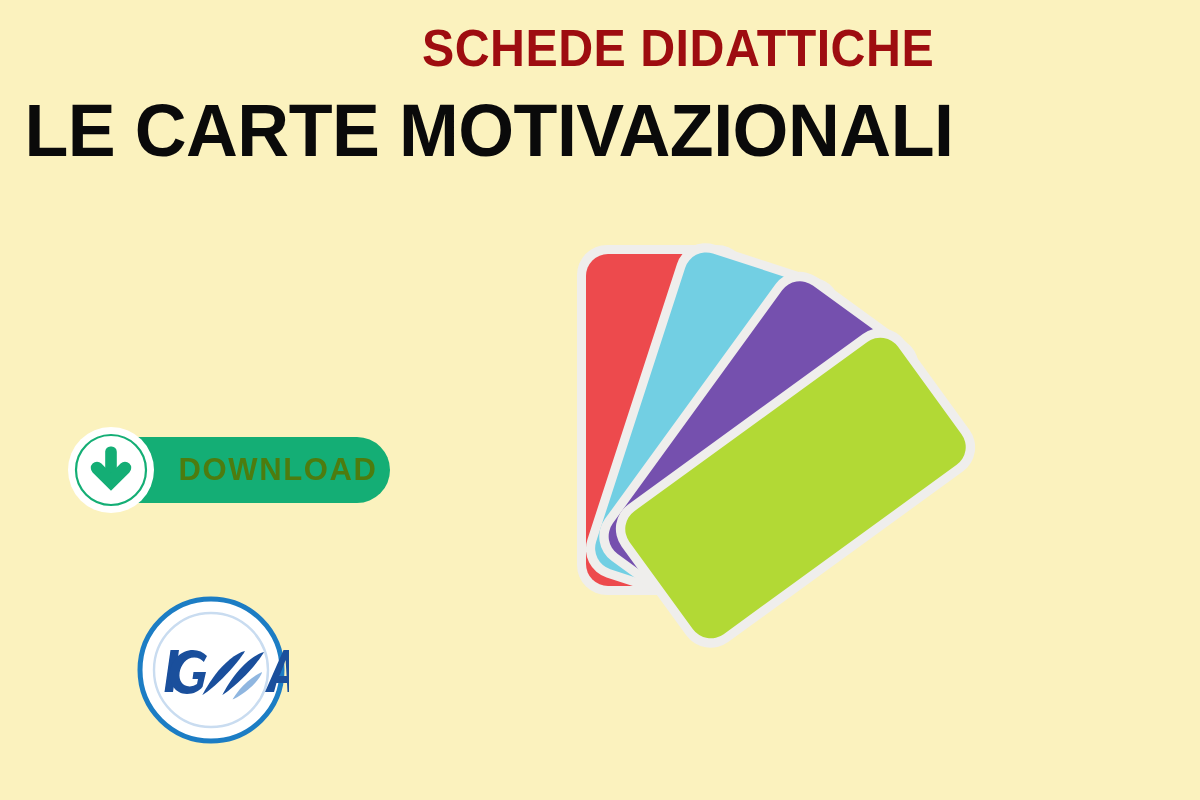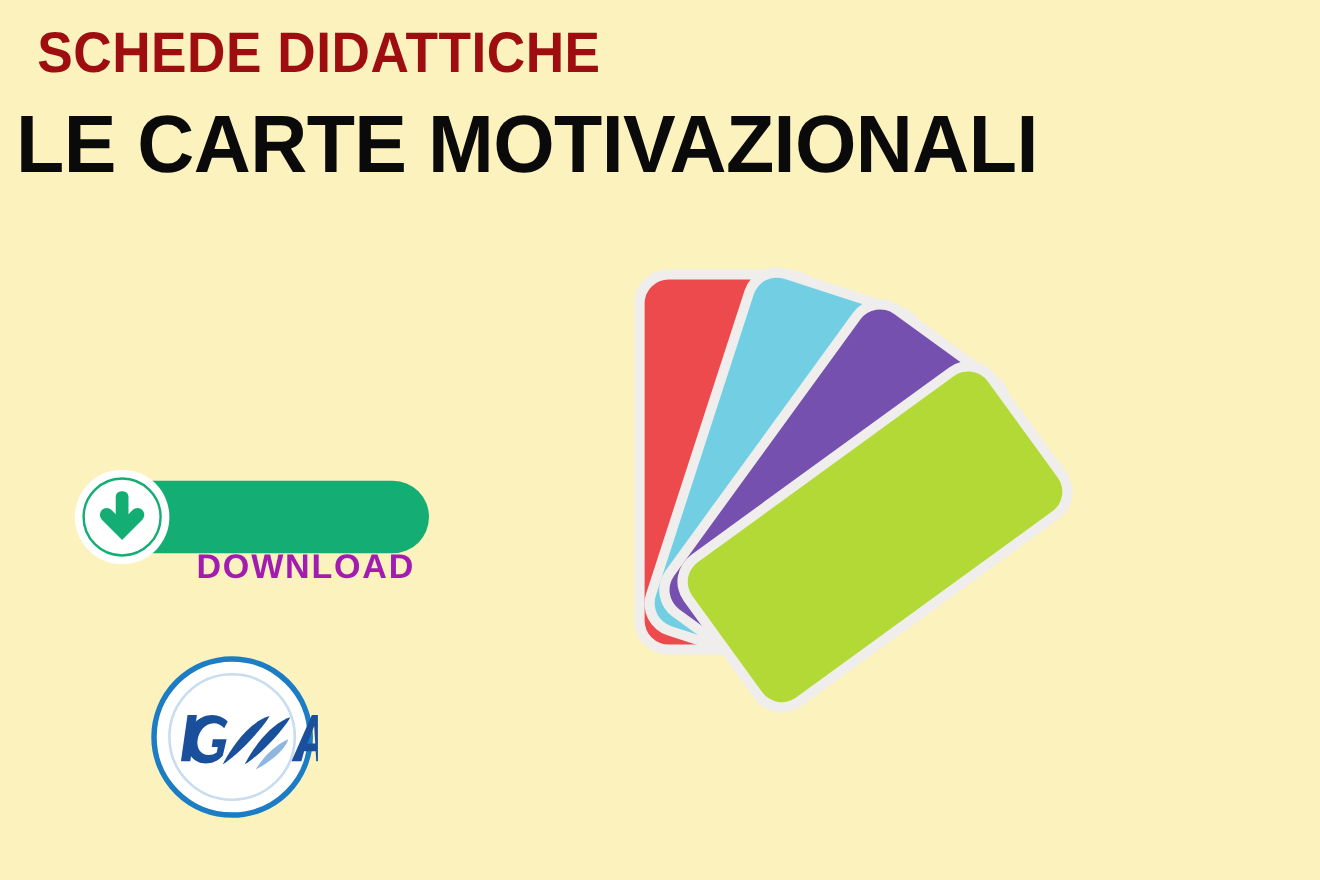--- a/index.html
+++ b/index.html
@@ -21,21 +21,21 @@
     background: #FBF2BE;
     overflow: hidden;
   }
 
   
   .title-block {
     position: absolute;
     top: 0;
     left: 0;
     width: 968px;
-    text-align: left;
+    text-align: right;
     user-select: none;
   }
   .kicker {
     margin: 0;
     padding-top: 22px;
     font-family: "Liberation Sans", sans-serif;
     font-size: 52px;
     font-weight: bold;
     letter-spacing: 0.5px;
     color: #9E0D10;
@@ -126,21 +126,21 @@
 
 <div id="poster" style="background: rgb(251, 242, 190);">
 
   <div class="title-block">
     <h2 class="kicker" style="color: rgb(158, 13, 16);">SCHEDE DIDATTICHE</h2>
     <h1 class="headline" style="color: rgb(10, 10, 10);">LE CARTE MOTIVAZIONALI</h1>
   </div>
 
   <div class="download-button">
     <div class="download-pill" style="background: rgb(20, 174, 117);"></div>
-    <div class="download-label" style="color: #a21caf; margin-top: 45px;">DOWNLOAD</div>
+    <div class="download-label" style="color: #4d7c0f;">DOWNLOAD</div>
     <div class="download-circle">
       <svg width="86" height="86" viewBox="0 0 86 86" aria-hidden="true">
         <circle cx="43" cy="43" r="41.5" fill="#FFFFFF"></circle>
         <circle cx="43" cy="43" r="35" fill="none" stroke="#14AE75" stroke-width="2.2"></circle>
         <g fill="#14AE75">
           <rect x="37.2" y="19.5" width="11.6" height="30" rx="5.2"></rect>
           <path d="M43 63.8 L24.6 45.4 a6.2 6.2 0 0 1 8.8 -8.8 L43 46.2 l9.6 -9.6 a6.2 6.2 0 0 1 8.8 8.8 Z"></path>
         </g>
       </svg>
     </div>

